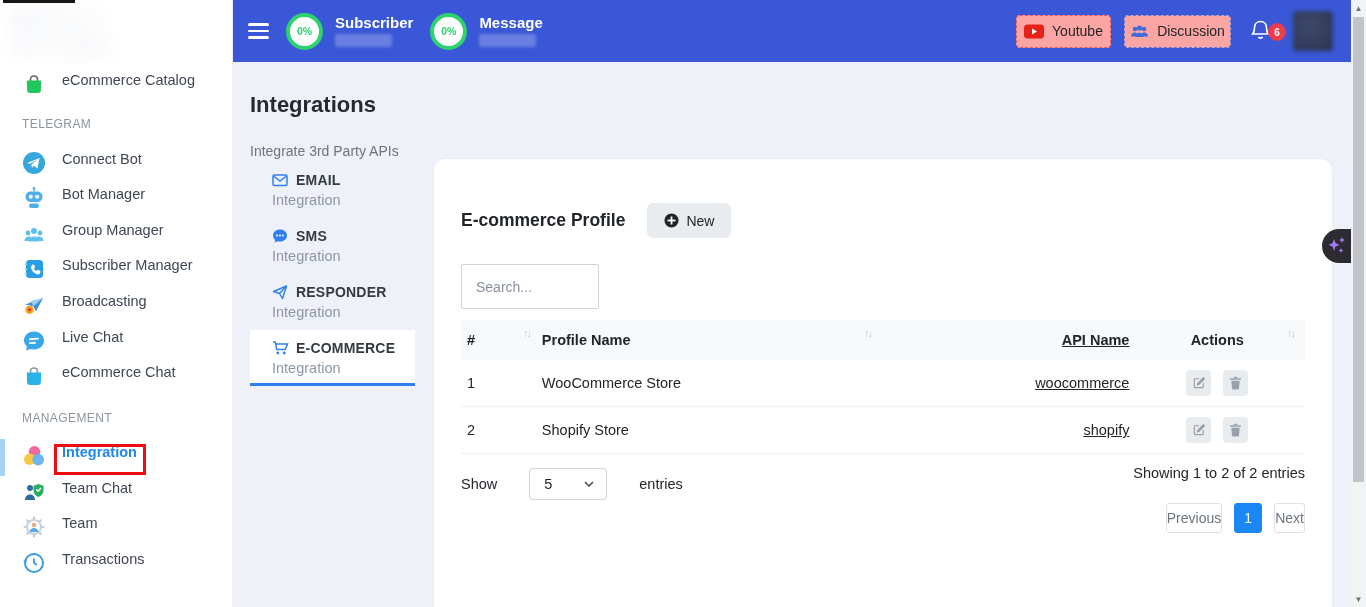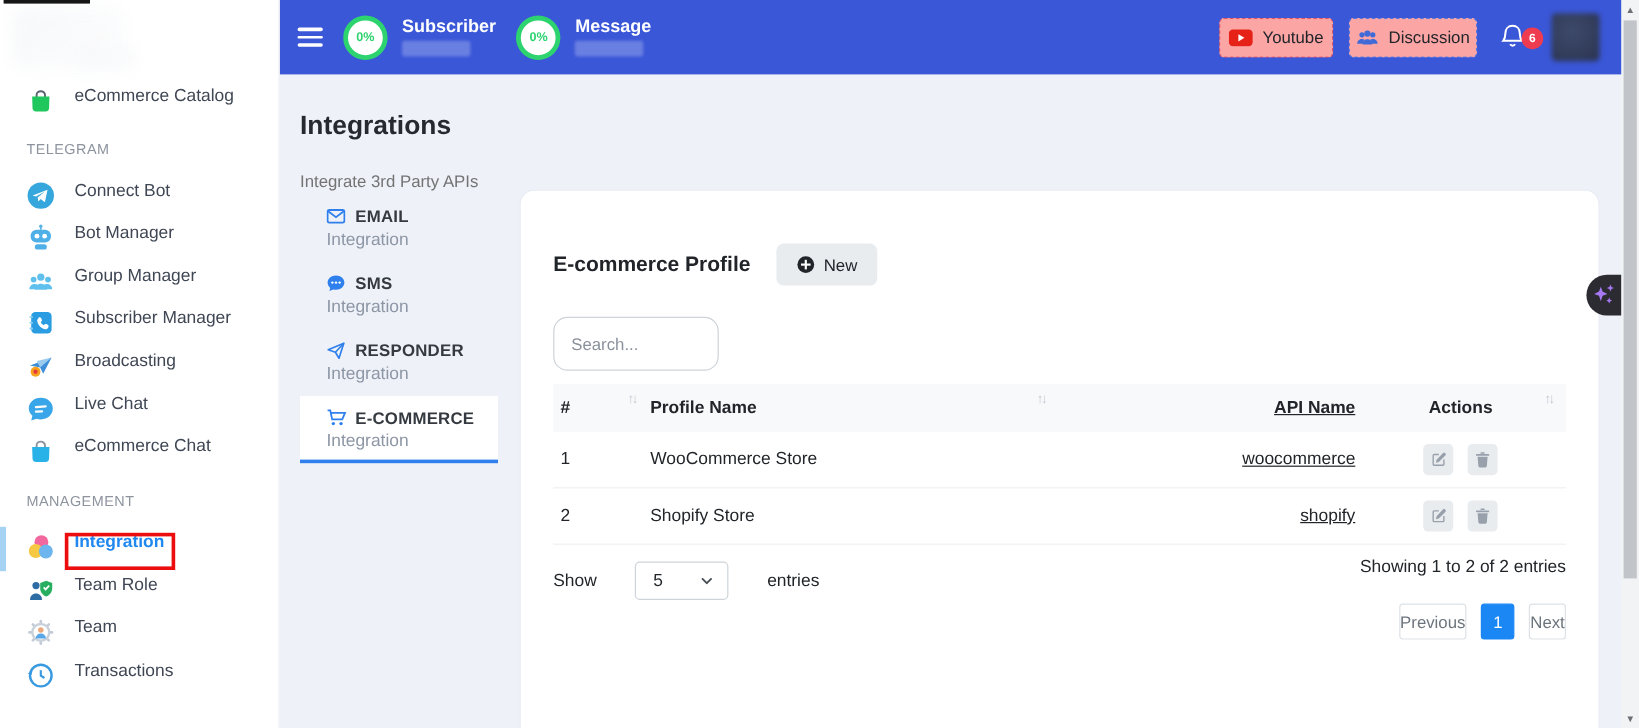--- a/index.html
+++ b/index.html
@@ -43,21 +43,21 @@
   .sn-row { display:flex; align-items:center; }
   .sn-row .sicon { width:17px; height:16px; margin-right:7px; display:flex; }
   .sn-lbl { font-size:14px; font-weight:bold; color:#343a40; letter-spacing:0.2px; }
   .sn-sub { font-size:14.5px; color:#8d96a5; margin-top:4px; }
 
   .card { position:absolute; left:200px; top:96px; width:900px; height:520px; background:#fff; border:1px solid #e9edf3; border-radius:12px; }
   .panel-head { display:flex; align-items:center; margin:44px 27px 0; height:35px; }
   .panel-title { font-size:17.5px; font-weight:bold; color:#212529; }
   .new-btn { margin-left:22px; background:#e9ecef; border-radius:6px; height:35px; display:flex; align-items:center; padding:0 17px; font-size:14px; color:#212529; }
   .new-btn .plus { margin-right:7px; display:flex; }
-  .search { margin:26px 27px 0; width:138px; height:45px; border:1px solid #ced4da; border-radius:12px; font-size:14px; color:#8a919c; padding-left:14px; background:#fff; font-family:"Liberation Sans",sans-serif; display:block; }
+  .search { margin:26px 27px 0; width:138px; height:45px; border:1px solid #ced4da; border-radius:2px; font-size:14px; color:#8a919c; padding-left:14px; background:#fff; font-family:"Liberation Sans",sans-serif; display:block; }
   .search::placeholder { color:#8a919c; }
 
   .tbl { margin:11px 27px 0; font-size:14.5px; color:#212529; }
   .trow { display:flex; align-items:center; }
   .c1 { width:75px; padding-left:6px; }
   .c2 { width:340px; padding-left:6px; }
   .c3 { width:255px; text-align:right;text-decoration:underline; }
   .c4 { width:176px; text-align:center; }
   .thead { background:#f8f9fa; height:40px; font-weight:bold; position:relative; }
   .sort { position:absolute; top:7px; color:#c3c9d2; font-size:11px; letter-spacing:-2px; font-weight:normal; }
@@ -190,21 +190,21 @@
   </div>
   <div class="side-item" style="top:480px">
     <span class="icon">
       <svg width="24" height="24" viewBox="0 0 24 24">
           <circle cx="8" cy="8" r="3" fill="#2e6da4"></circle>
           <path d="M3 20c0-3.5 2.2-5.5 5-5.5s5 2 5 5.5z" fill="#2e6da4"></path>
           <path d="M16.5 4l5 1.8v4.4c0 3.3-2 5.8-5 6.8-3-1-5-3.5-5-6.8V5.8z" fill="#27ae60"></path>
           <path d="M14.4 9.5l1.6 1.7 3-3.2" stroke="#fff" stroke-width="1.5" fill="none"></path>
         </svg>
     </span>
-    <span class="lbl">Team Role</span>
+    <span class="lbl">Team Chat</span>
   </div>
   <div class="side-item" style="top:515px">
     <span class="icon">
       <svg width="24" height="24" viewBox="0 0 24 24">
           <g fill="#c3cbd6">
             <rect x="10.9" y="1.5" width="2.2" height="4" rx="1.1"></rect>
             <rect x="10.9" y="1.5" width="2.2" height="4" rx="1.1" transform="rotate(45 12 12)"></rect>
             <rect x="10.9" y="1.5" width="2.2" height="4" rx="1.1" transform="rotate(90 12 12)"></rect>
             <rect x="10.9" y="1.5" width="2.2" height="4" rx="1.1" transform="rotate(135 12 12)"></rect>
             <rect x="10.9" y="1.5" width="2.2" height="4" rx="1.1" transform="rotate(180 12 12)"></rect>

